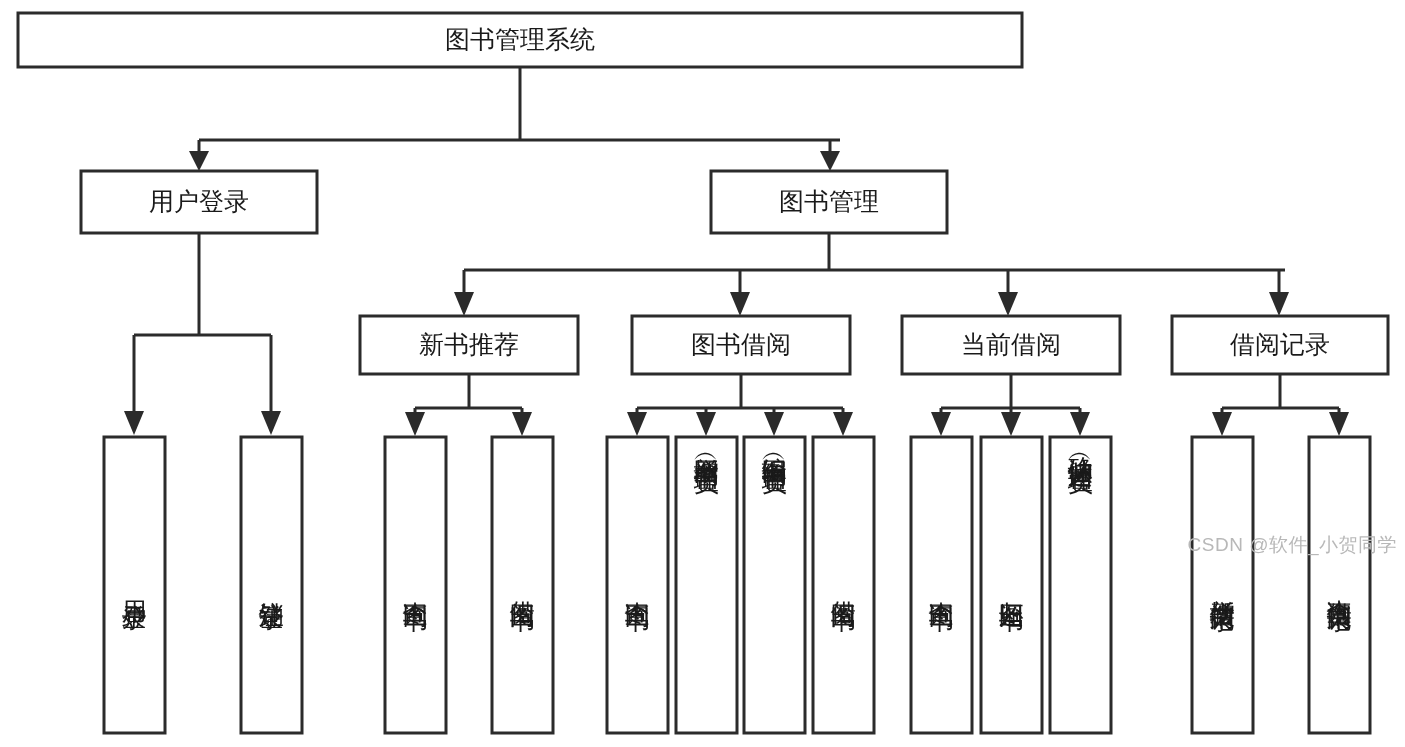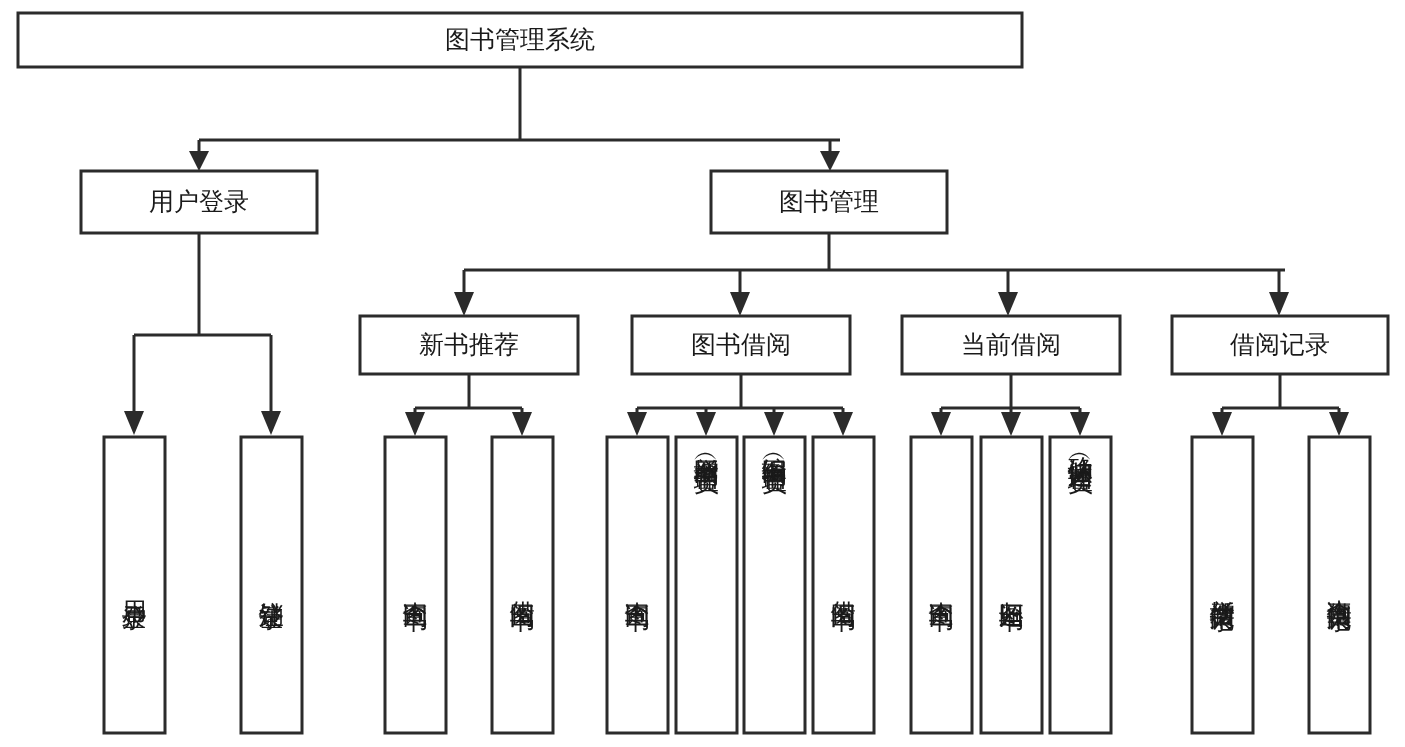--- a/index.html
+++ b/index.html
@@ -238,14 +238,15 @@
     <span class="vlabel">确认归还（管理员）</span>
   </div>
 
   <div class="vlabel-wrap" style="left:1192px; top:437px; width:61px; height:296px;">
     <span class="vlabel">新增借阅记录</span>
   </div>
   <div class="vlabel-wrap" style="left:1309px; top:437px; width:61px; height:296px;">
     <span class="vlabel">查询借阅记录</span>
   </div>
 
+  <div class="watermark">CSDN @软件_小贺同学</div>
 
 </div>
 
 </body></html>

